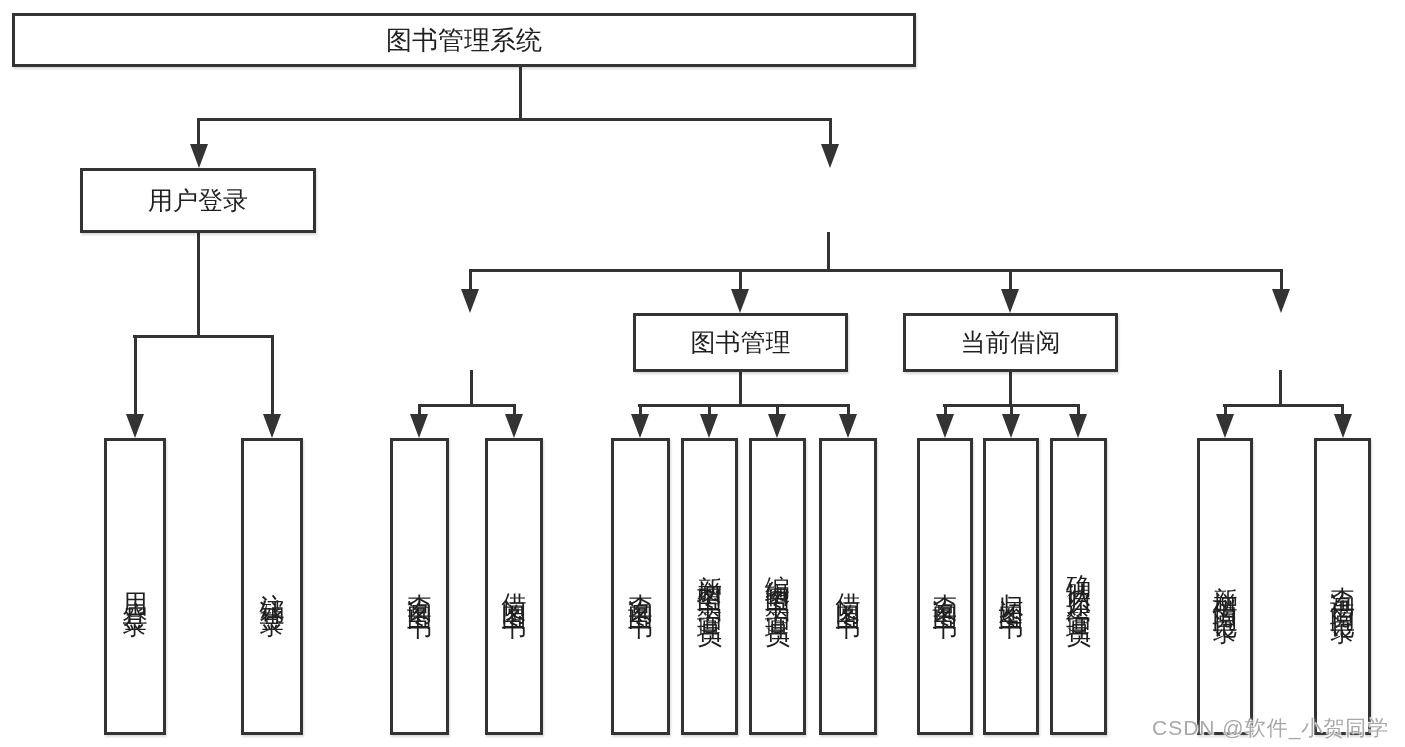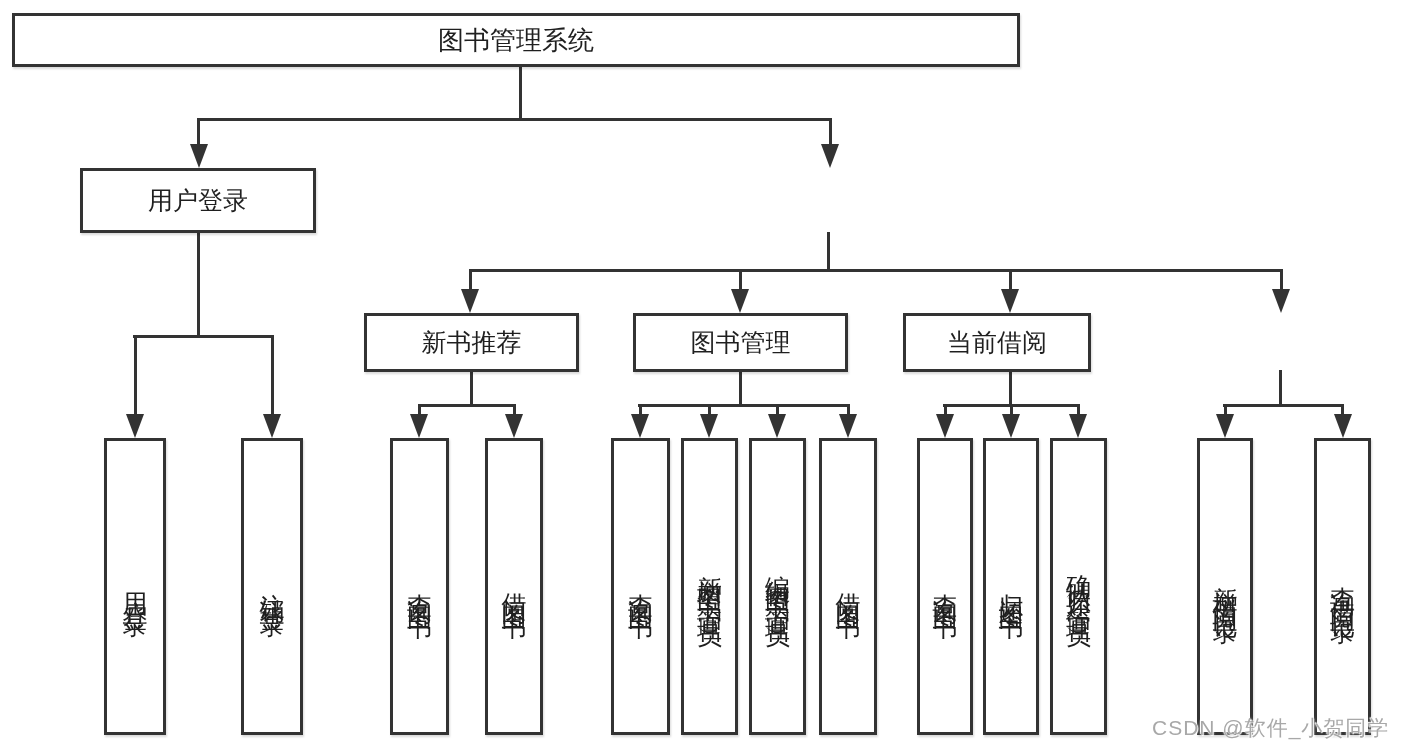--- a/index.html
+++ b/index.html
@@ -87,35 +87,32 @@
   <div class="line" style="left:1077px;top:404px;width:3px;height:14px"></div>
   <div class="arrow" style="left:1069px;top:414px"></div>
 
   <div class="line" style="left:1279px;top:370px;width:3px;height:37px"></div>
   <div class="line" style="left:1223px;top:404px;width:121px;height:3px"></div>
   <div class="line" style="left:1224px;top:404px;width:3px;height:14px"></div>
   <div class="arrow" style="left:1216px;top:414px"></div>
   <div class="line" style="left:1341px;top:404px;width:3px;height:14px"></div>
   <div class="arrow" style="left:1334px;top:414px"></div>
 
-  <div class="box root" style="left:12px;top:13px;width:1008px;height:54px">
+  <div class="box root" style="left:12px;top:13px;width:904px;height:54px">
     <span class="hlabel">图书管理系统</span>
   </div>
 
   <div class="box" style="left:80px;top:168px;width:236px;height:65px">
     <span class="hlabel">用户登录</span>
   </div>
 
-  <div class="box" style="left:364px;top:313px;width:215px;height:59px">
-    <span class="hlabel">新书推荐</span>
-  </div>
   <div class="box" style="left:633px;top:313px;width:215px;height:59px">
     <span class="hlabel">图书管理</span>
   </div>
-  <div class="box" style="left:903px;top:313px;width:188px;height:59px">
+  <div class="box" style="left:903px;top:313px;width:215px;height:59px">
     <span class="hlabel">当前借阅</span>
   </div>
 
   <div class="box" style="left:104px;top:438px;width:62px;height:297px">
     <span class="vtext">用户登录</span>
   </div>
   <div class="box" style="left:241px;top:438px;width:62px;height:297px">
     <span class="vtext">注销登录</span>
   </div>
 

